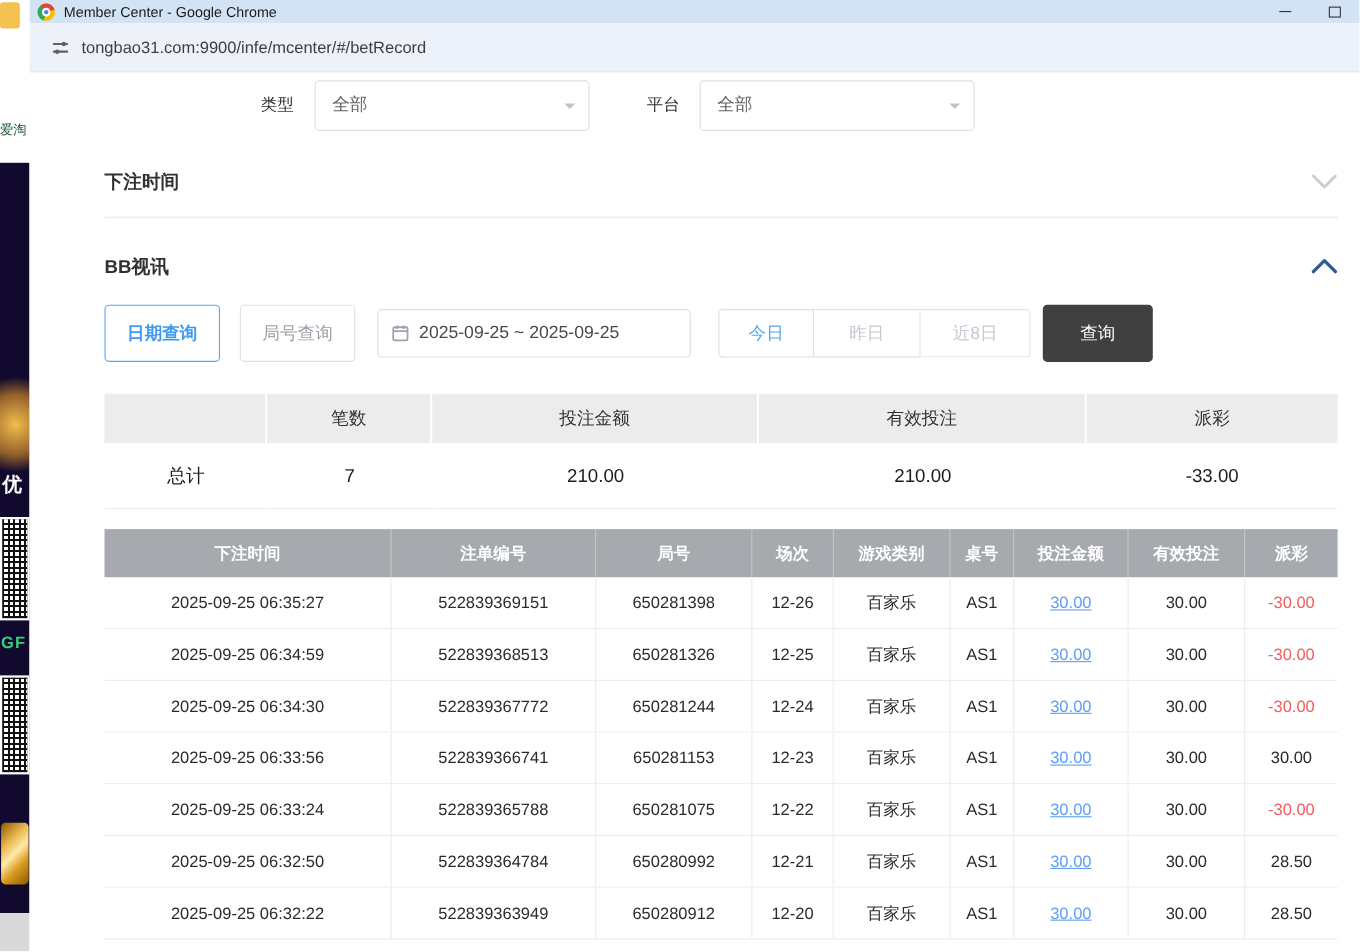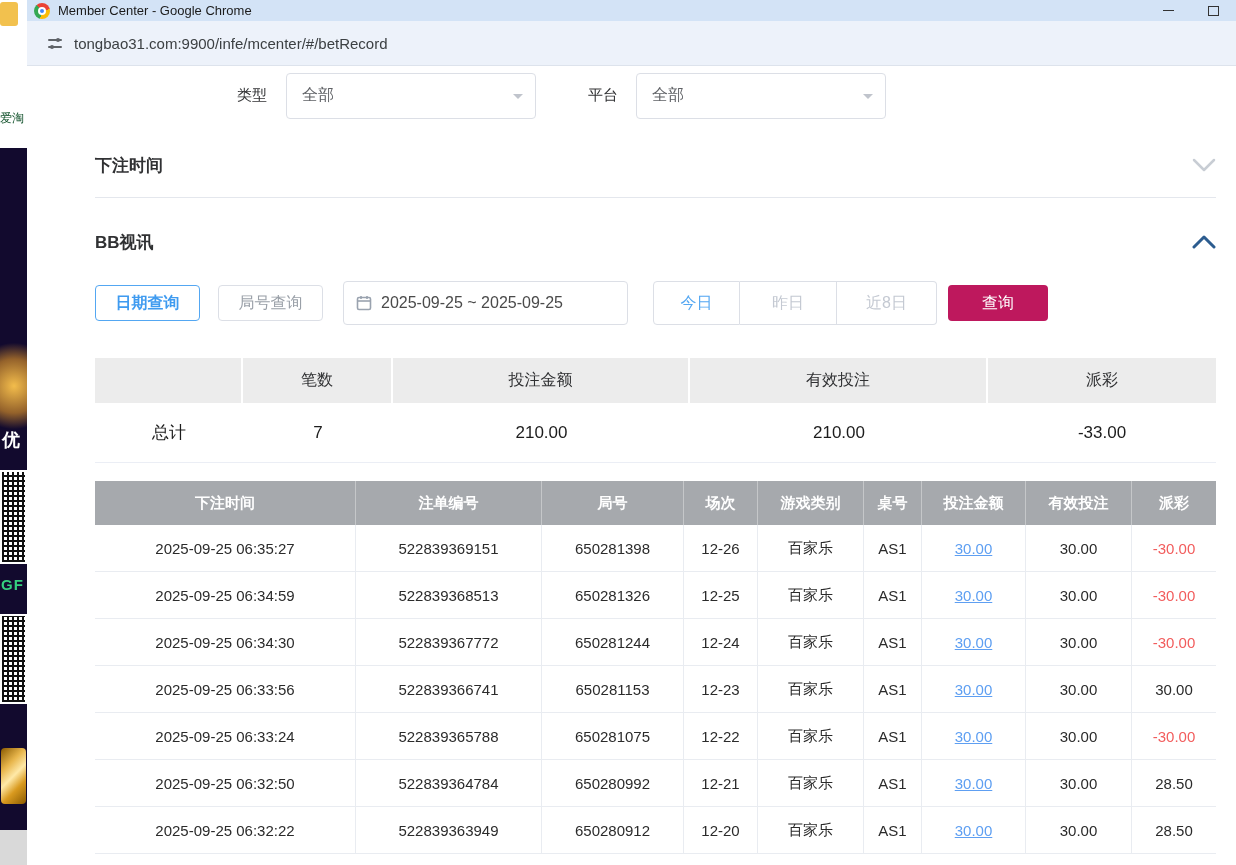--- a/index.html
+++ b/index.html
@@ -57,32 +57,32 @@
   .caret{position:absolute;right:12px;top:20px;width:0;height:0;border:5px solid transparent;border-top-color:#c0c4cc}
 
   .section{width:1121px;display:flex;justify-content:space-between;align-items:center;height:26px}
   .sec-crown{margin-top:33px}
   .sec-bb{margin-top:31px}
   .sec-title{font-size:17px;font-weight:700;color:#303133}
   .divider{width:1121px;margin-top:19px;border-bottom:1px solid #e4e7ed}
   .chev{cursor:pointer;display:flex;align-items:center}
 
   .toolbar{margin-top:26px;display:flex;align-items:center;height:44px}
-  .btn{height:36px;display:flex;align-items:center;justify-content:center;border-radius:4px;font-size:16px;cursor:pointer;background:#fff}
+  .btn{height:52px;display:flex;align-items:center;justify-content:center;border-radius:4px;font-size:16px;cursor:pointer;background:#fff}
   .btn-date-query{width:105px;border:1px solid #54a7f2;color:#3f9bf0;font-weight:600}
   .btn-round-query{width:105px;margin-left:18px;border:1px solid #dcdfe6;color:#9aa0a8}
   .date-input{margin-left:20px;width:285px;height:44px;border:1px solid #dcdfe6;border-radius:4px;background:#fff;
       display:flex;align-items:center;padding:0 12px;gap:9px;font-size:16px;color:#4a4a4a;cursor:pointer}
   .btn-group{margin-left:25px;display:flex;height:44px}
   .bg-btn{height:44px;border:1px solid #dcdfe6;background:#fff;display:flex;align-items:center;justify-content:center;font-size:16px;cursor:pointer}
   .bg-btn + .bg-btn{border-left:none}
   .bg-today{width:87px;border-radius:4px 0 0 4px;color:#54a7f2}
   .bg-yesterday{width:97px;color:#c4c9d2}
   .bg-last8{width:100px;border-radius:0 4px 4px 0;color:#c4c9d2}
-  .btn-search{margin-left:11px;width:100px;background:#be185d;color:#fff;border:none}
+  .btn-search{margin-left:11px;width:100px;background:#404040;color:#fff;border:none}
 
   
   .summary{margin-top:33px;width:1121px}
   .srow{display:flex}
   .sc{display:flex;align-items:center;justify-content:center}
   .shead .sc{height:45px;background:#ececec;color:#303133;font-size:16px}
   .shead .sc:not(:last-child){border-right:2px solid #fff}
   .sbody .sc{height:60px;background:#fff;color:#1c1c1c;font-size:17px;border-bottom:1px solid #ebeef5}
   .s0{width:148px}.s1{width:150px}.s2{width:297px}.s3{width:298px}.s4{width:228px}
 

